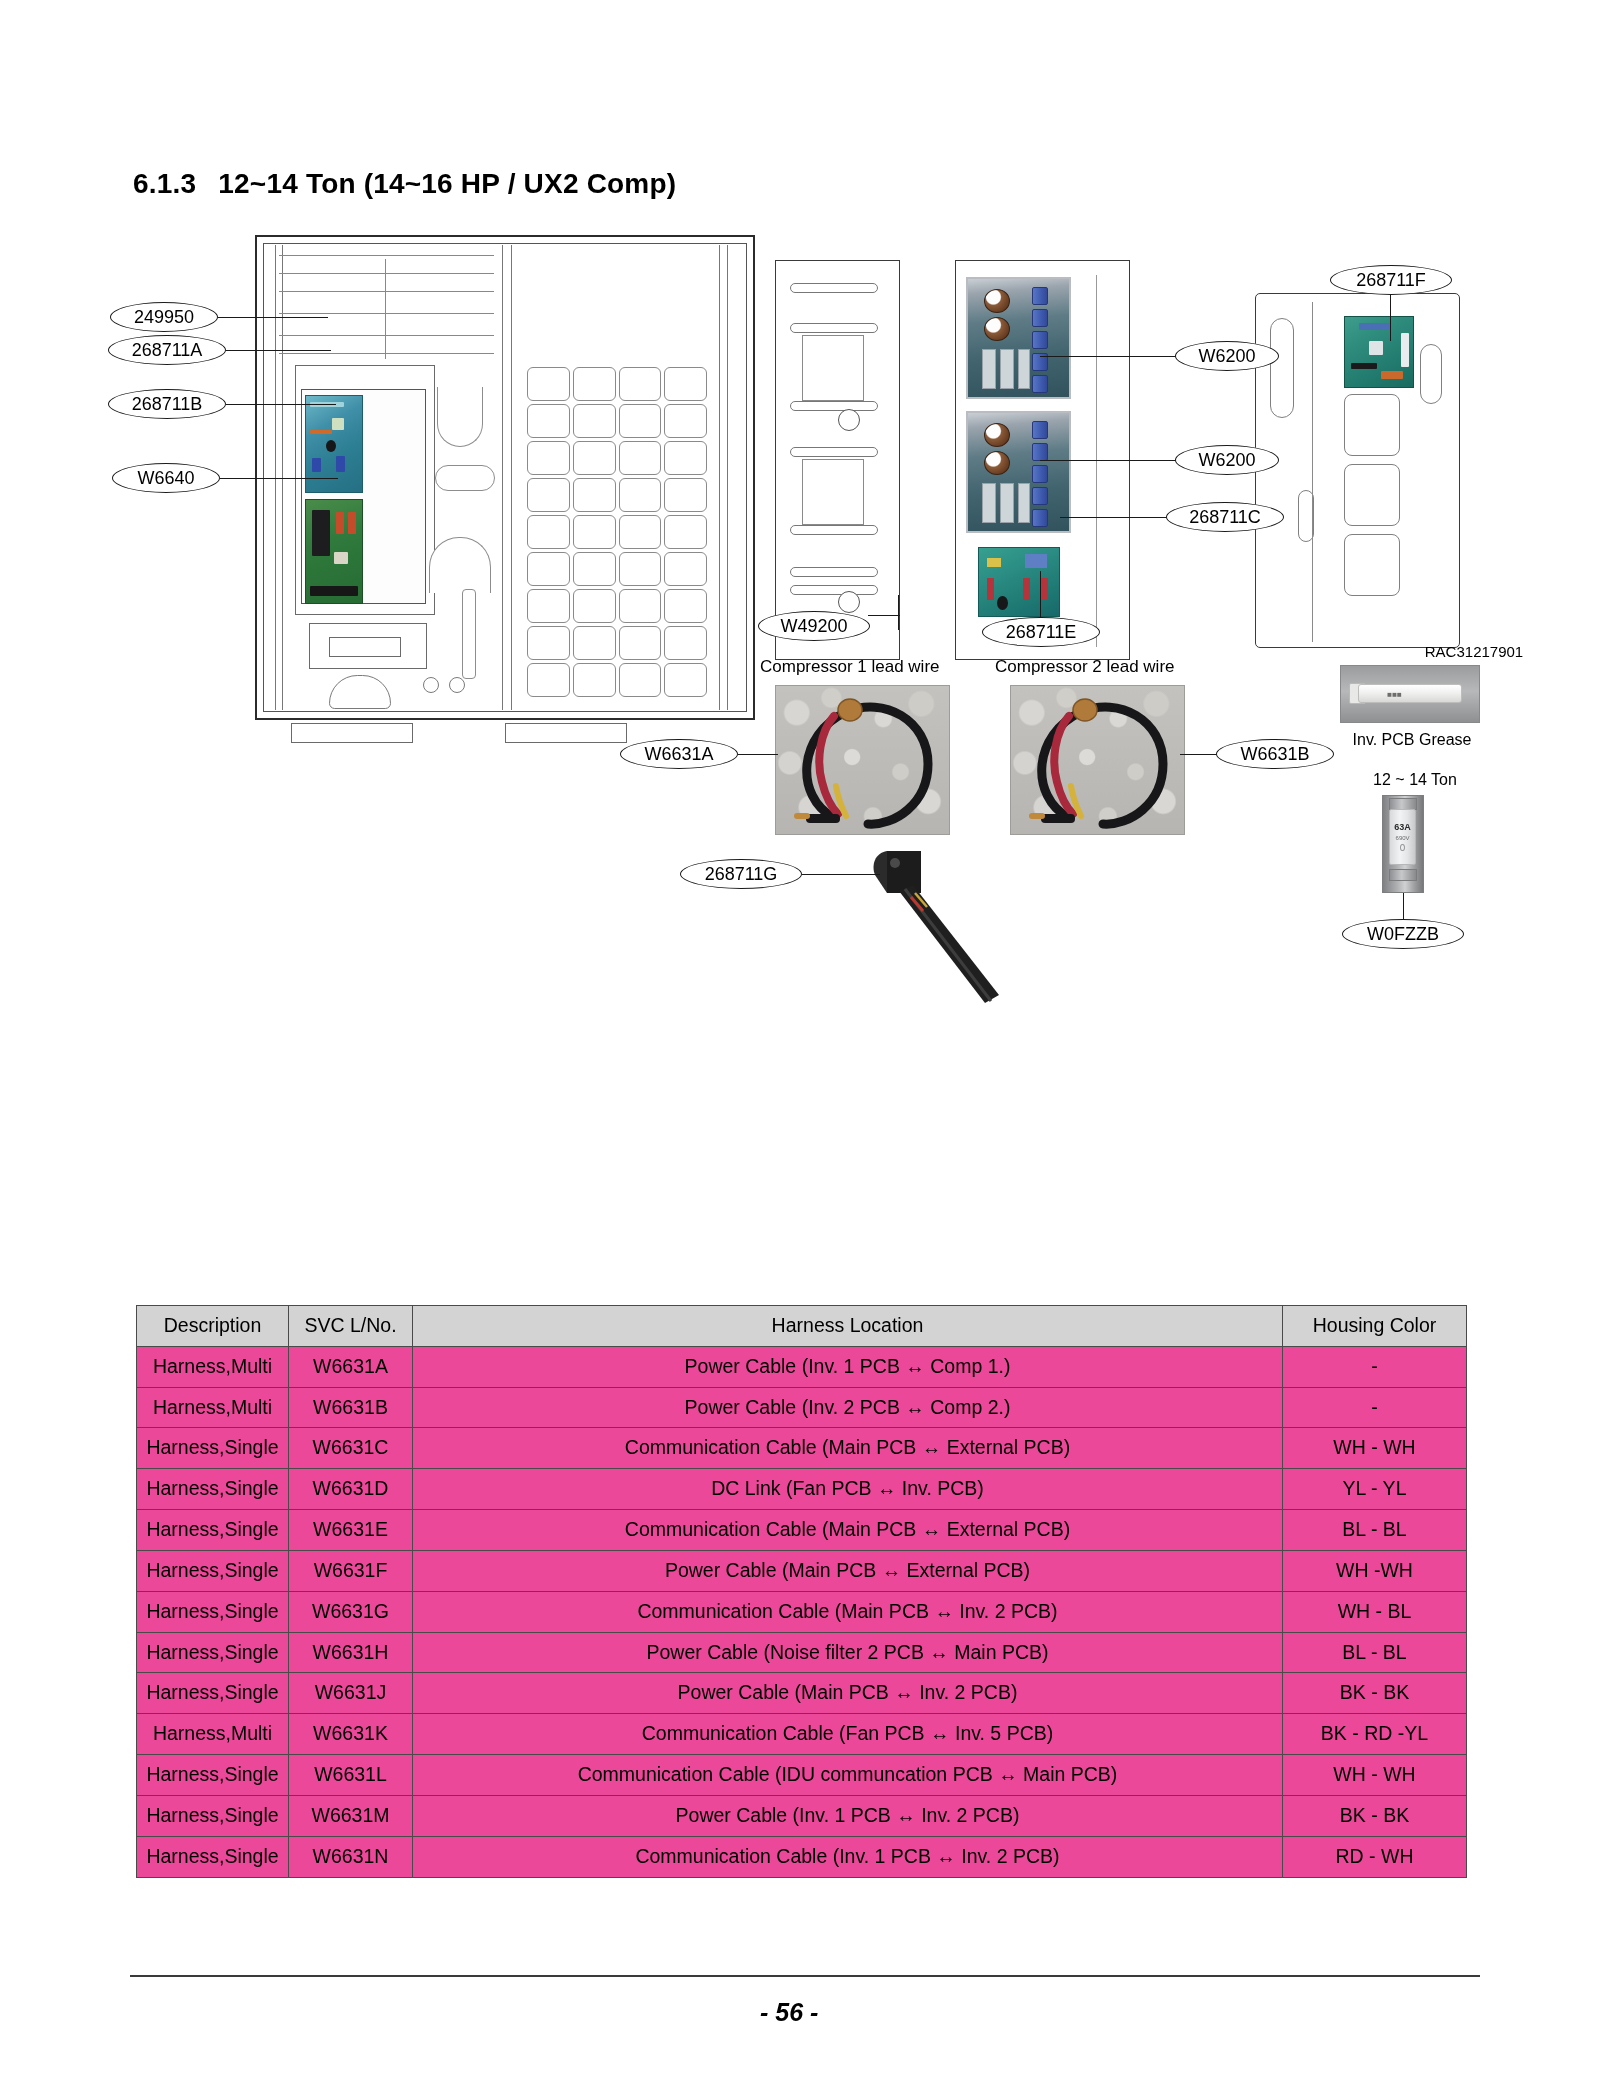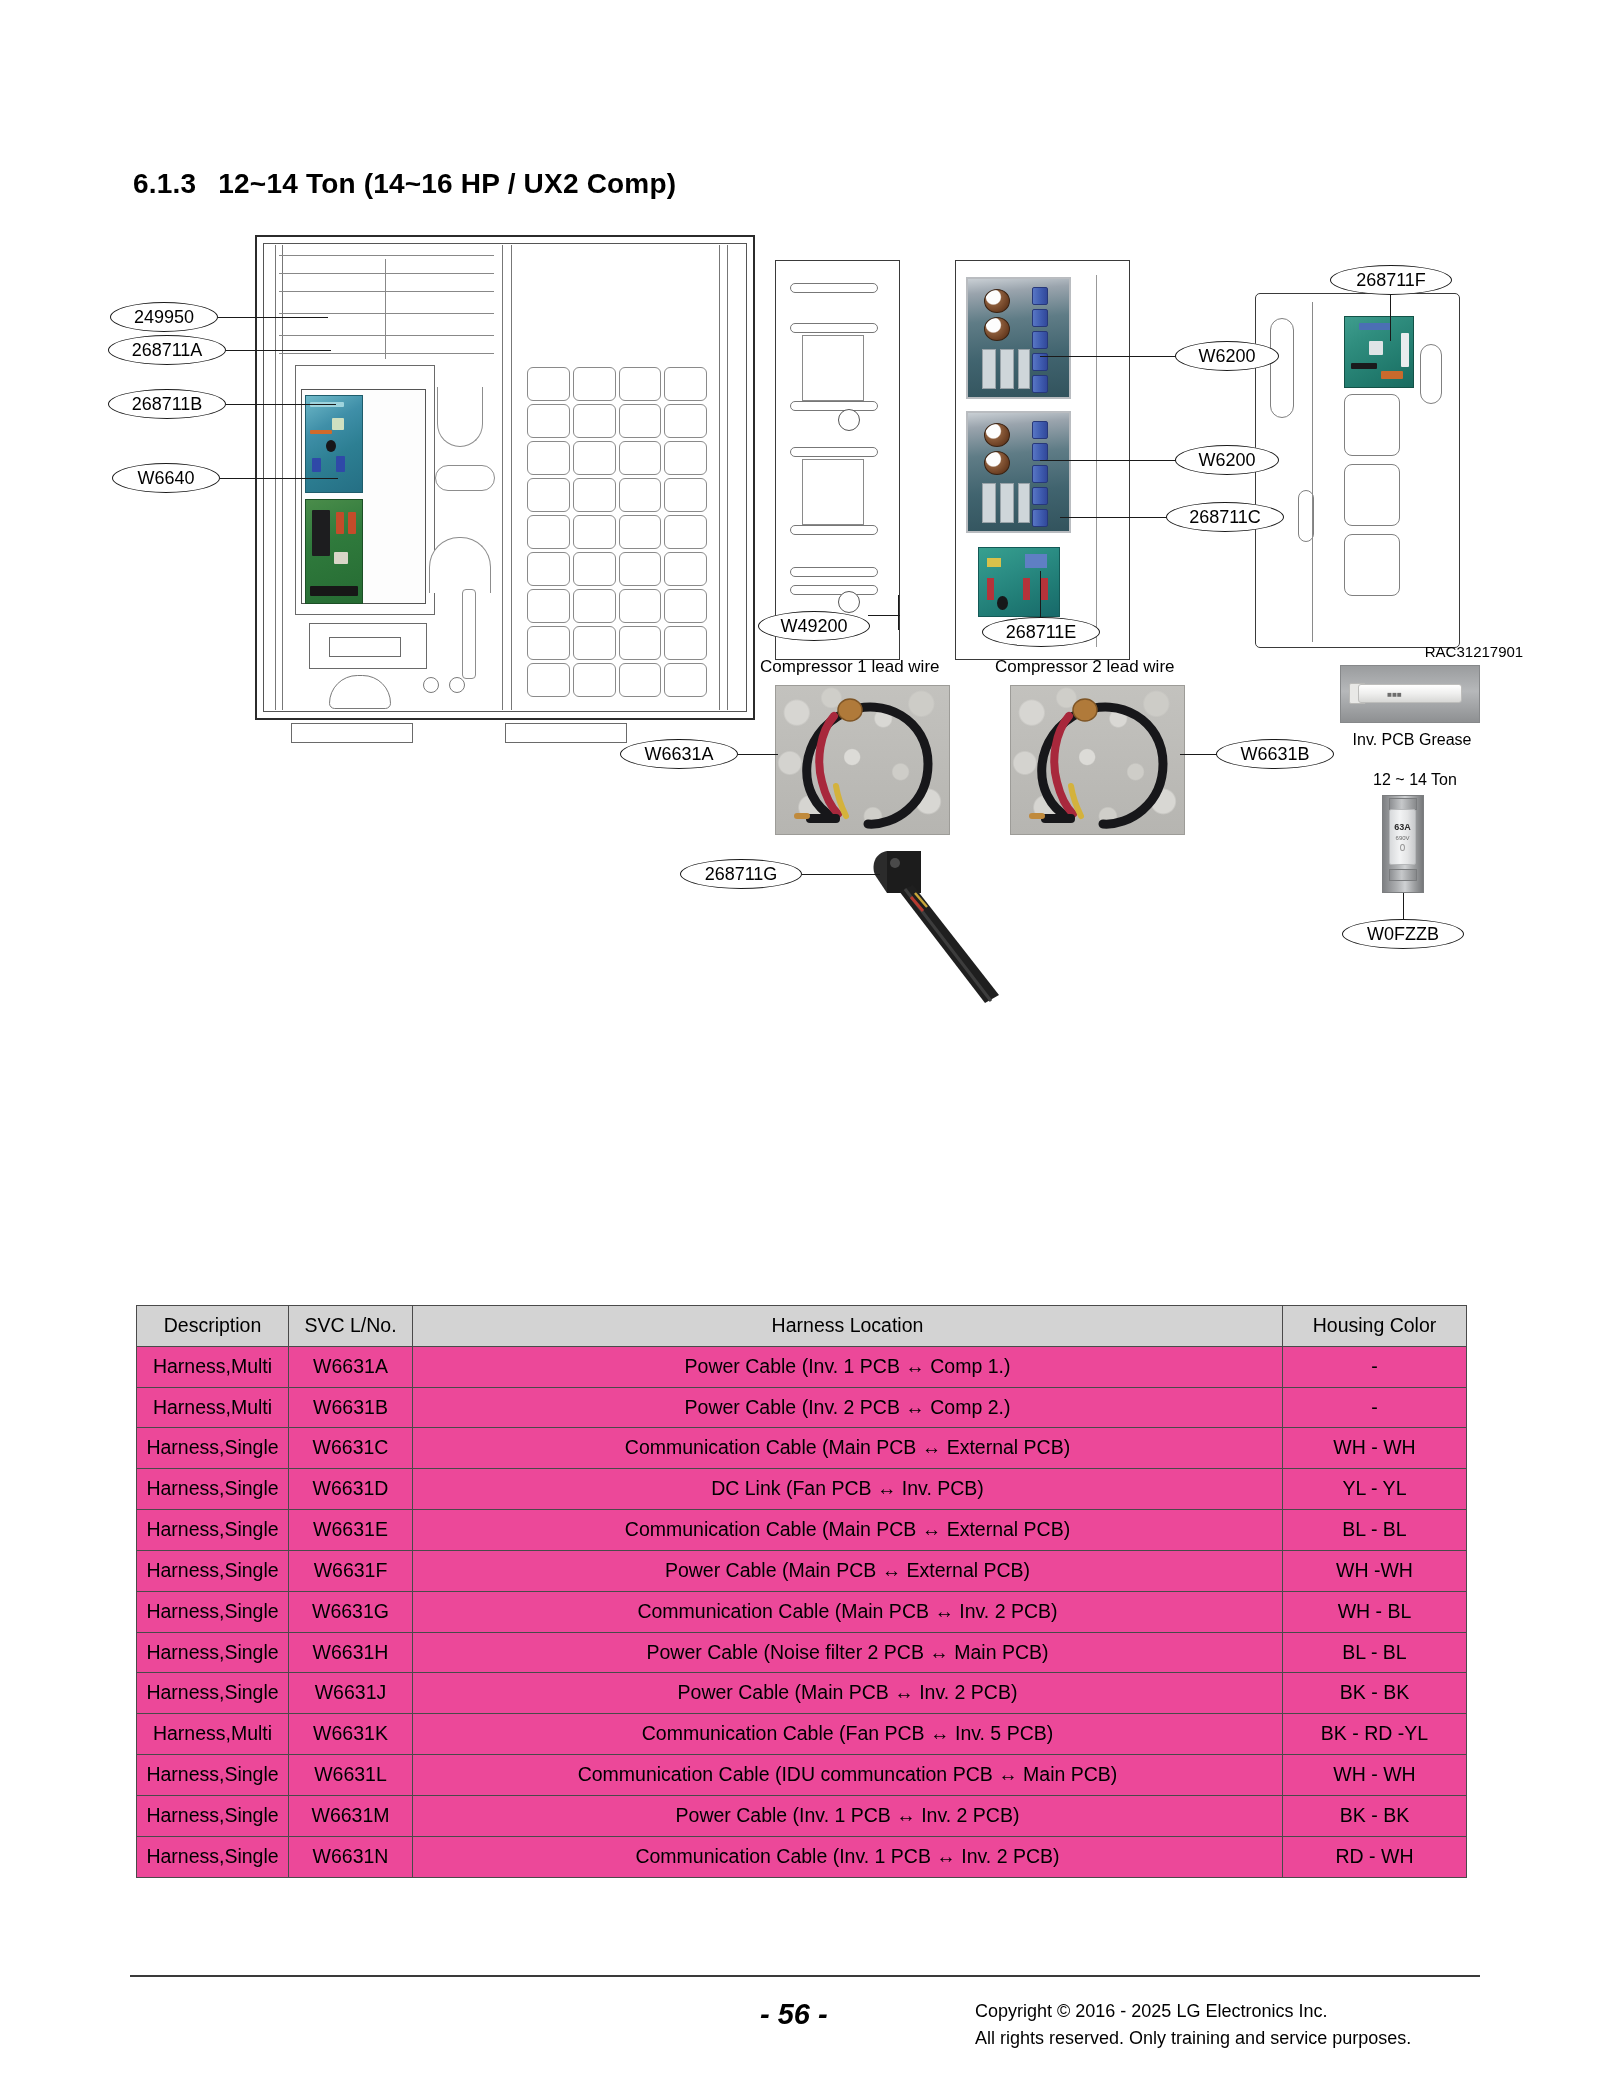--- a/index.html
+++ b/index.html
@@ -230,21 +230,21 @@
   col.c3 { width: 870px; }
   col.c4 { width: 184px; }
 
   
   .ftr-rule {
     position: absolute; left: 130px; top: 1975px; width: 1350px;
     border-bottom: 2.5px solid #3a3a3a;
   }
   .ftr-page {
     position: absolute; left: 760px; top: 1998px;
-    font-size: 29px; font-weight: bold; font-style: italic;
+    font-size: 25px; font-weight: bold; font-style: italic;
   }
   .ftr-copy {
     position: absolute; left: 975px; top: 1998px;
     font-size: 18px; line-height: 1.5;
   }
 </style>
 </head>
 <body>
 
 <div class="page">
@@ -639,18 +639,14 @@
             <td>W6631N</td>
             <td>Communication Cable (Inv. 1 PCB ↔ Inv. 2 PCB)</td>
             <td>RD - WH</td>
           </tr>
       </tbody>
     </table>
   </div>
 
   <div class="ftr-rule"></div>
   <div class="ftr-page">- 56 -</div>
-  <div class="ftr-copy">
-    <div>Copyright © 2016 - 2025 LG Electronics Inc.</div>
-    <div>All rights reserved. Only training and service purposes.</div>
-  </div>
 
 </div>
 
 </body></html>

